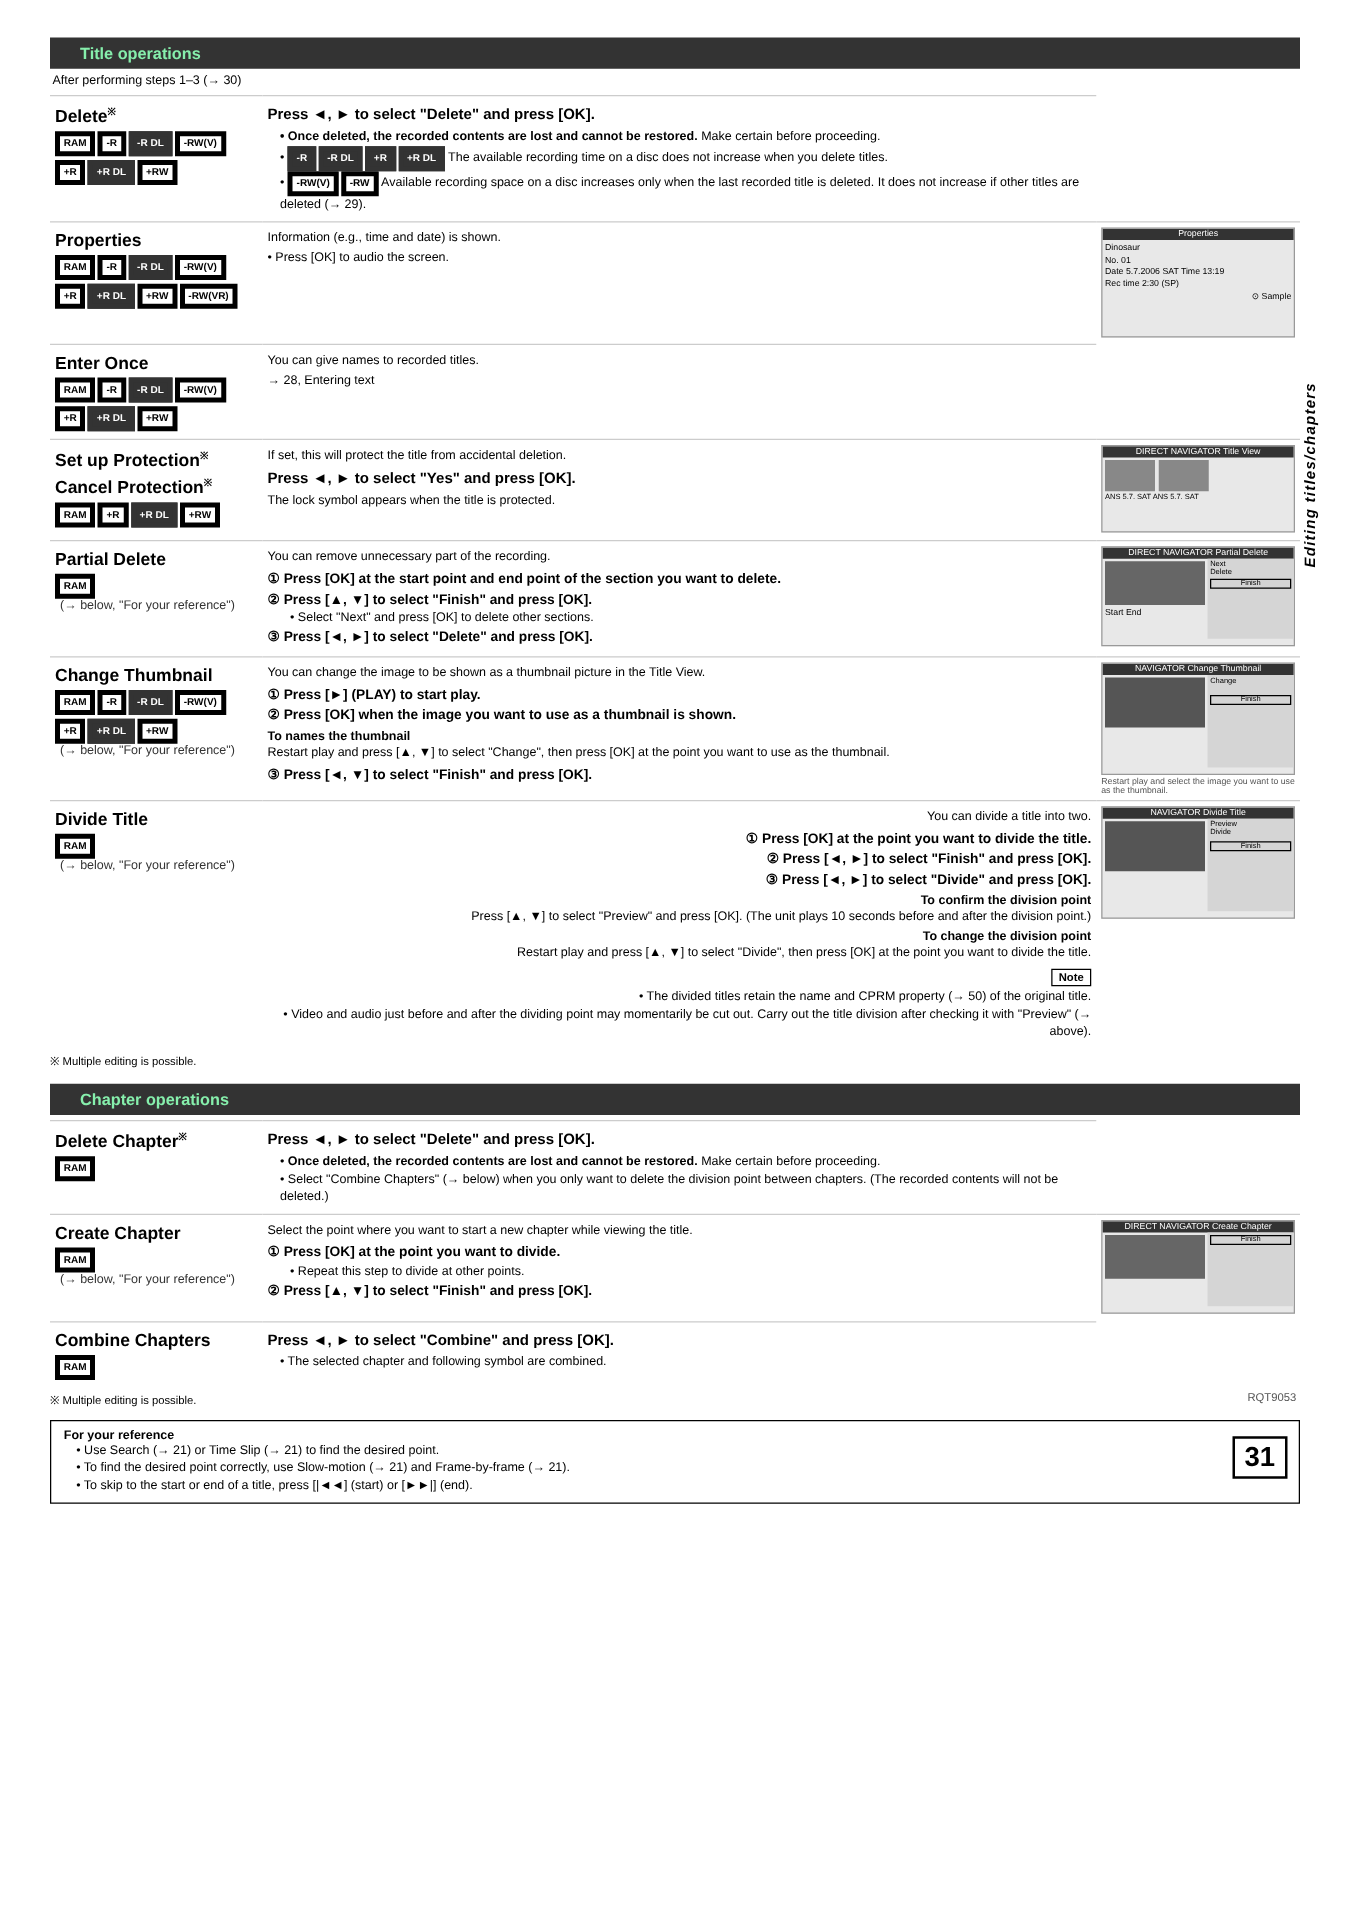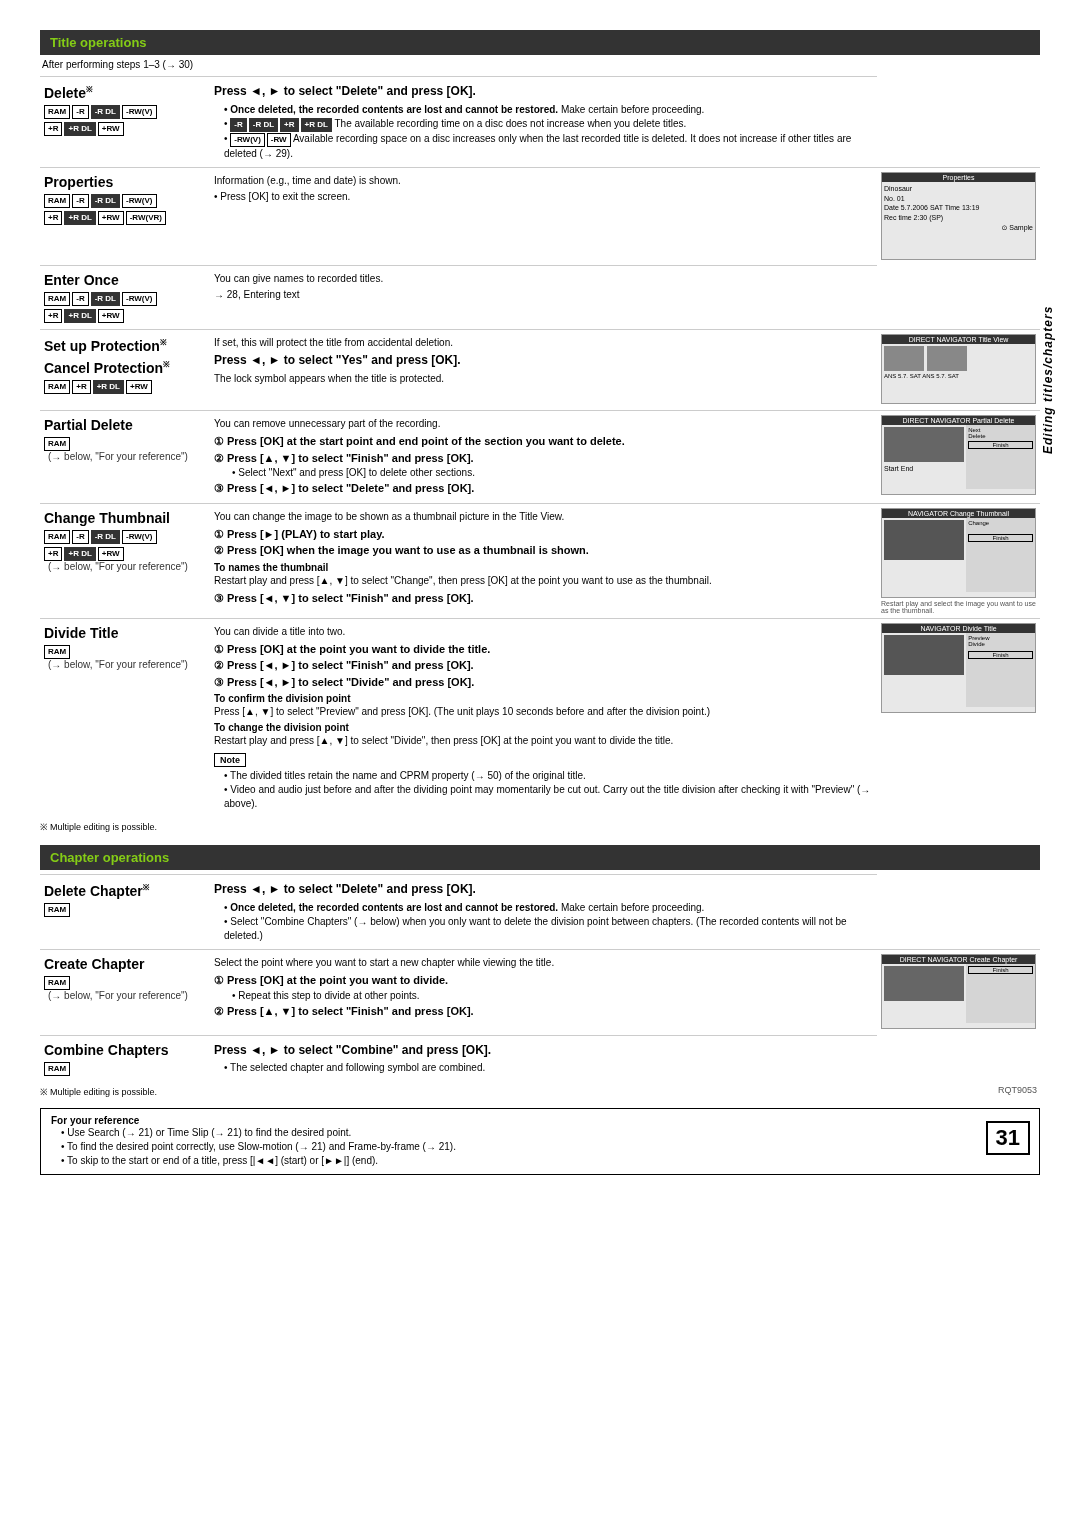--- a/index.html
+++ b/index.html
@@ -15,24 +15,24 @@
     }
 
     .page-wrapper {
       width: 100%;
       position: relative;
     }
 
     
     .section-header {
       background: #333;
-      color: #84cc16;
+      color: #86efac;
       font-weight: bold;
       font-size: 13px;
-      padding: 5px 10px;
+      padding: 5px 24px;
       margin-bottom: 4px;
     }
 
     .after-steps {
       font-size: 10px;
       margin-bottom: 6px;
       padding-left: 2px;
     }
 
     
@@ -67,21 +67,21 @@
     
     .badge-row {
       display: flex;
       flex-wrap: wrap;
       gap: 2px;
       margin-top: 3px;
     }
 
     .badge {
       display: inline-block;
-      border: 1px solid #7f1d1d;
+      border: 4px solid #7f1d1d;
       padding: 0px 3px;
       font-size: 8px;
       font-weight: bold;
       line-height: 12px;
       background: #fff;
     }
 
     .badge-dark {
       background: #333;
       color: #fff;
@@ -279,21 +279,21 @@
         </div>
         <div class="badge-row">
           <span class="badge badge-outline">+R</span>
           <span class="badge badge-dark">+R DL</span>
           <span class="badge badge-outline">+RW</span>
           <span class="badge badge-outline">-RW(VR)</span>
         </div>
       </td>
       <td style="vertical-align:top; padding:6px 4px;">
         <div class="instruction-sub">Information (e.g., time and date) is shown.</div>
-        <div class="instruction-sub">• Press [OK] to exit the screen.</div>
+        <div class="instruction-sub">• Press [OK] to audio the screen.</div>
       </td>
       <td style="width:155px; vertical-align:top; padding:4px;">
         <div class="mini-screen">
           <div class="mini-screen-title">Properties</div>
           <div style="padding:2px; font-size:7px; line-height:1.4;">
             <div>Dinosaur</div>
             <div>No. 01</div>
             <div>Date 5.7.2006 SAT  Time 13:19</div>
             <div>Rec time 2:30 (SP)</div>
             <div style="text-align:right;">⊙ Sample</div>
@@ -428,21 +428,21 @@
     </tr>
 
     <tr>
       <td class="left-col">
         <span class="feature-name">Divide Title</span>
         <div class="badge-row">
           <span class="badge badge-outline">RAM</span>
         </div>
         <div class="indent-ref">(→ below, "For your reference")</div>
       </td>
-      <td style="vertical-align:top; padding:6px 4px;">
+      <td style="vertical-align:top; padding:6px 4px;text-align:right;">
         <div class="instruction-sub">You can divide a title into two.</div>
         <div class="numbered-step">① <b>Press [OK] at the point you want to divide the title.</b></div>
         <div class="numbered-step">② <b>Press [◄, ►] to select "Finish" and press [OK].</b></div>
         <div class="numbered-step">③ <b>Press [◄, ►] to select "Divide" and press [OK].</b></div>
         <div class="to-change">To confirm the division point</div>
         <div class="instruction-sub">Press [▲, ▼] to select "Preview" and press [OK]. (The unit plays 10 seconds before and after the division point.)</div>
         <div class="to-change">To change the division point</div>
         <div class="instruction-sub">Restart play and press [▲, ▼] to select "Divide", then press [OK] at the point you want to divide the title.</div>
         <div style="border:1px solid #000; display:inline-block; padding:1px 5px; margin:3px 0 2px; font-size:9px; font-weight:bold;">Note</div>
         <div class="bullet-point">• The divided titles retain the name and CPRM property (→ 50) of the original title.</div>

